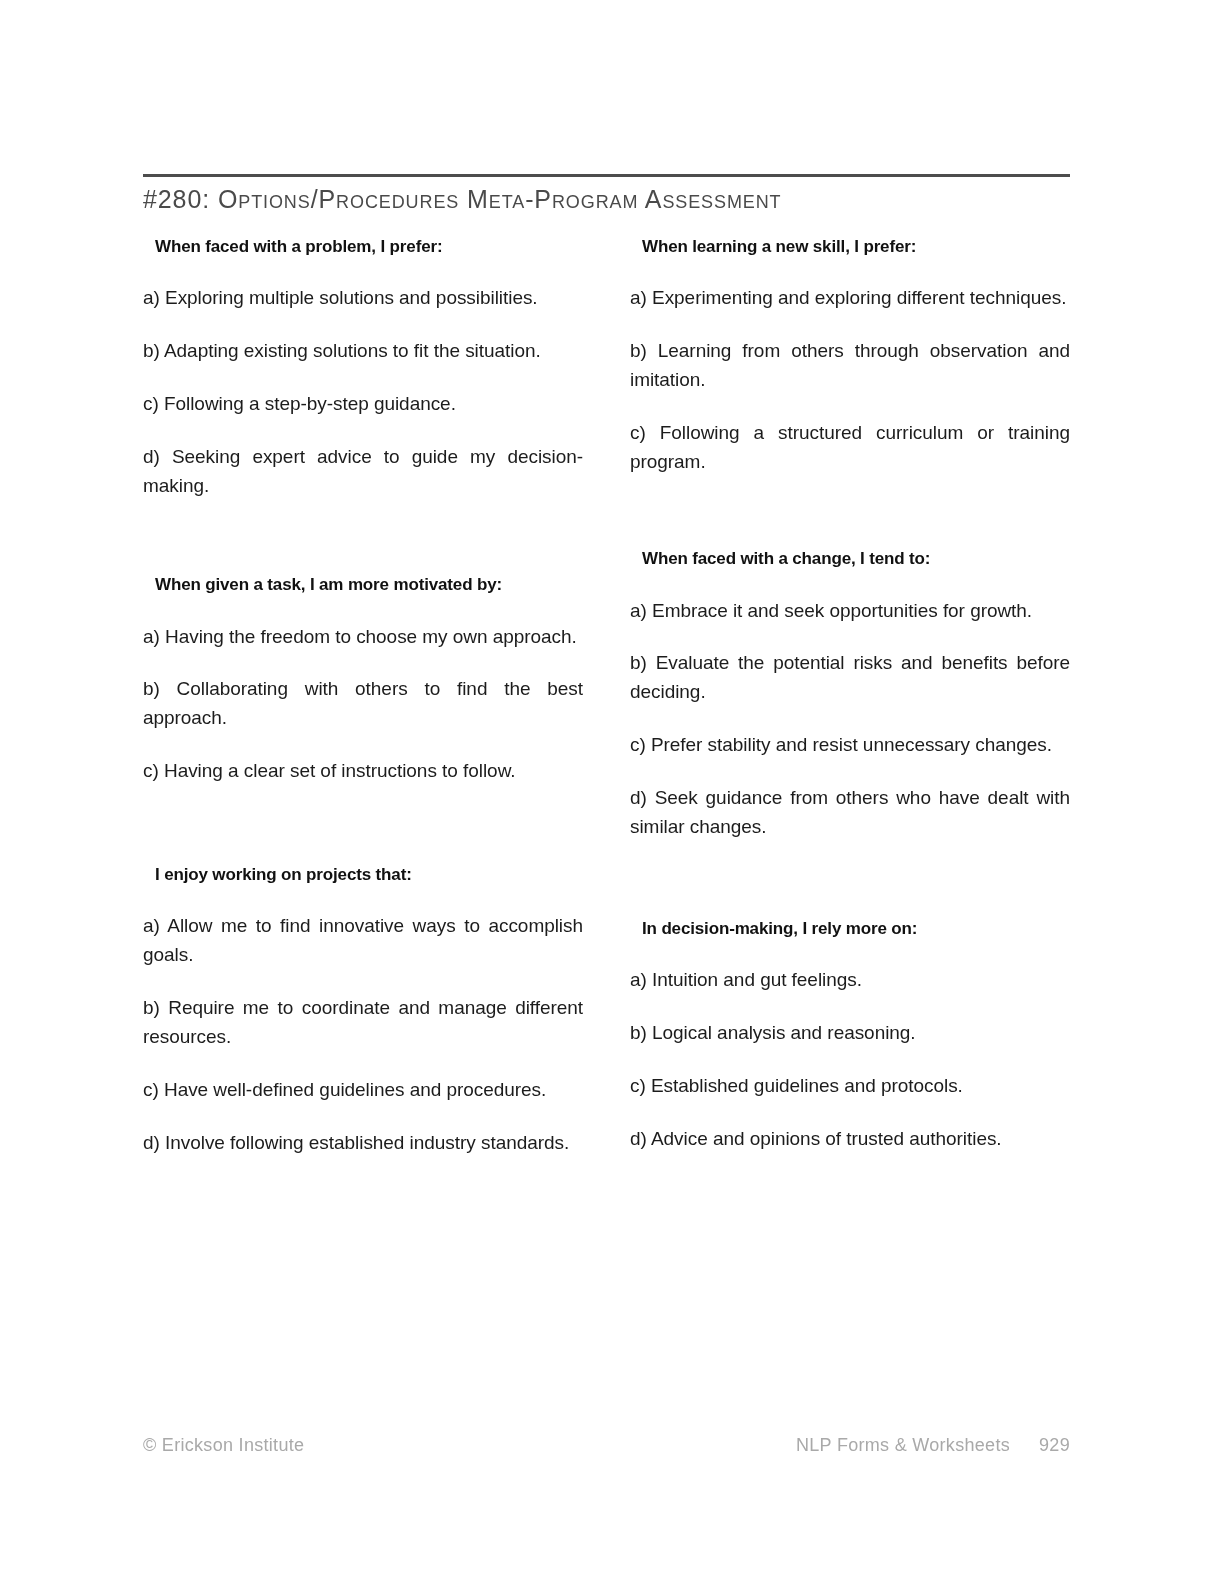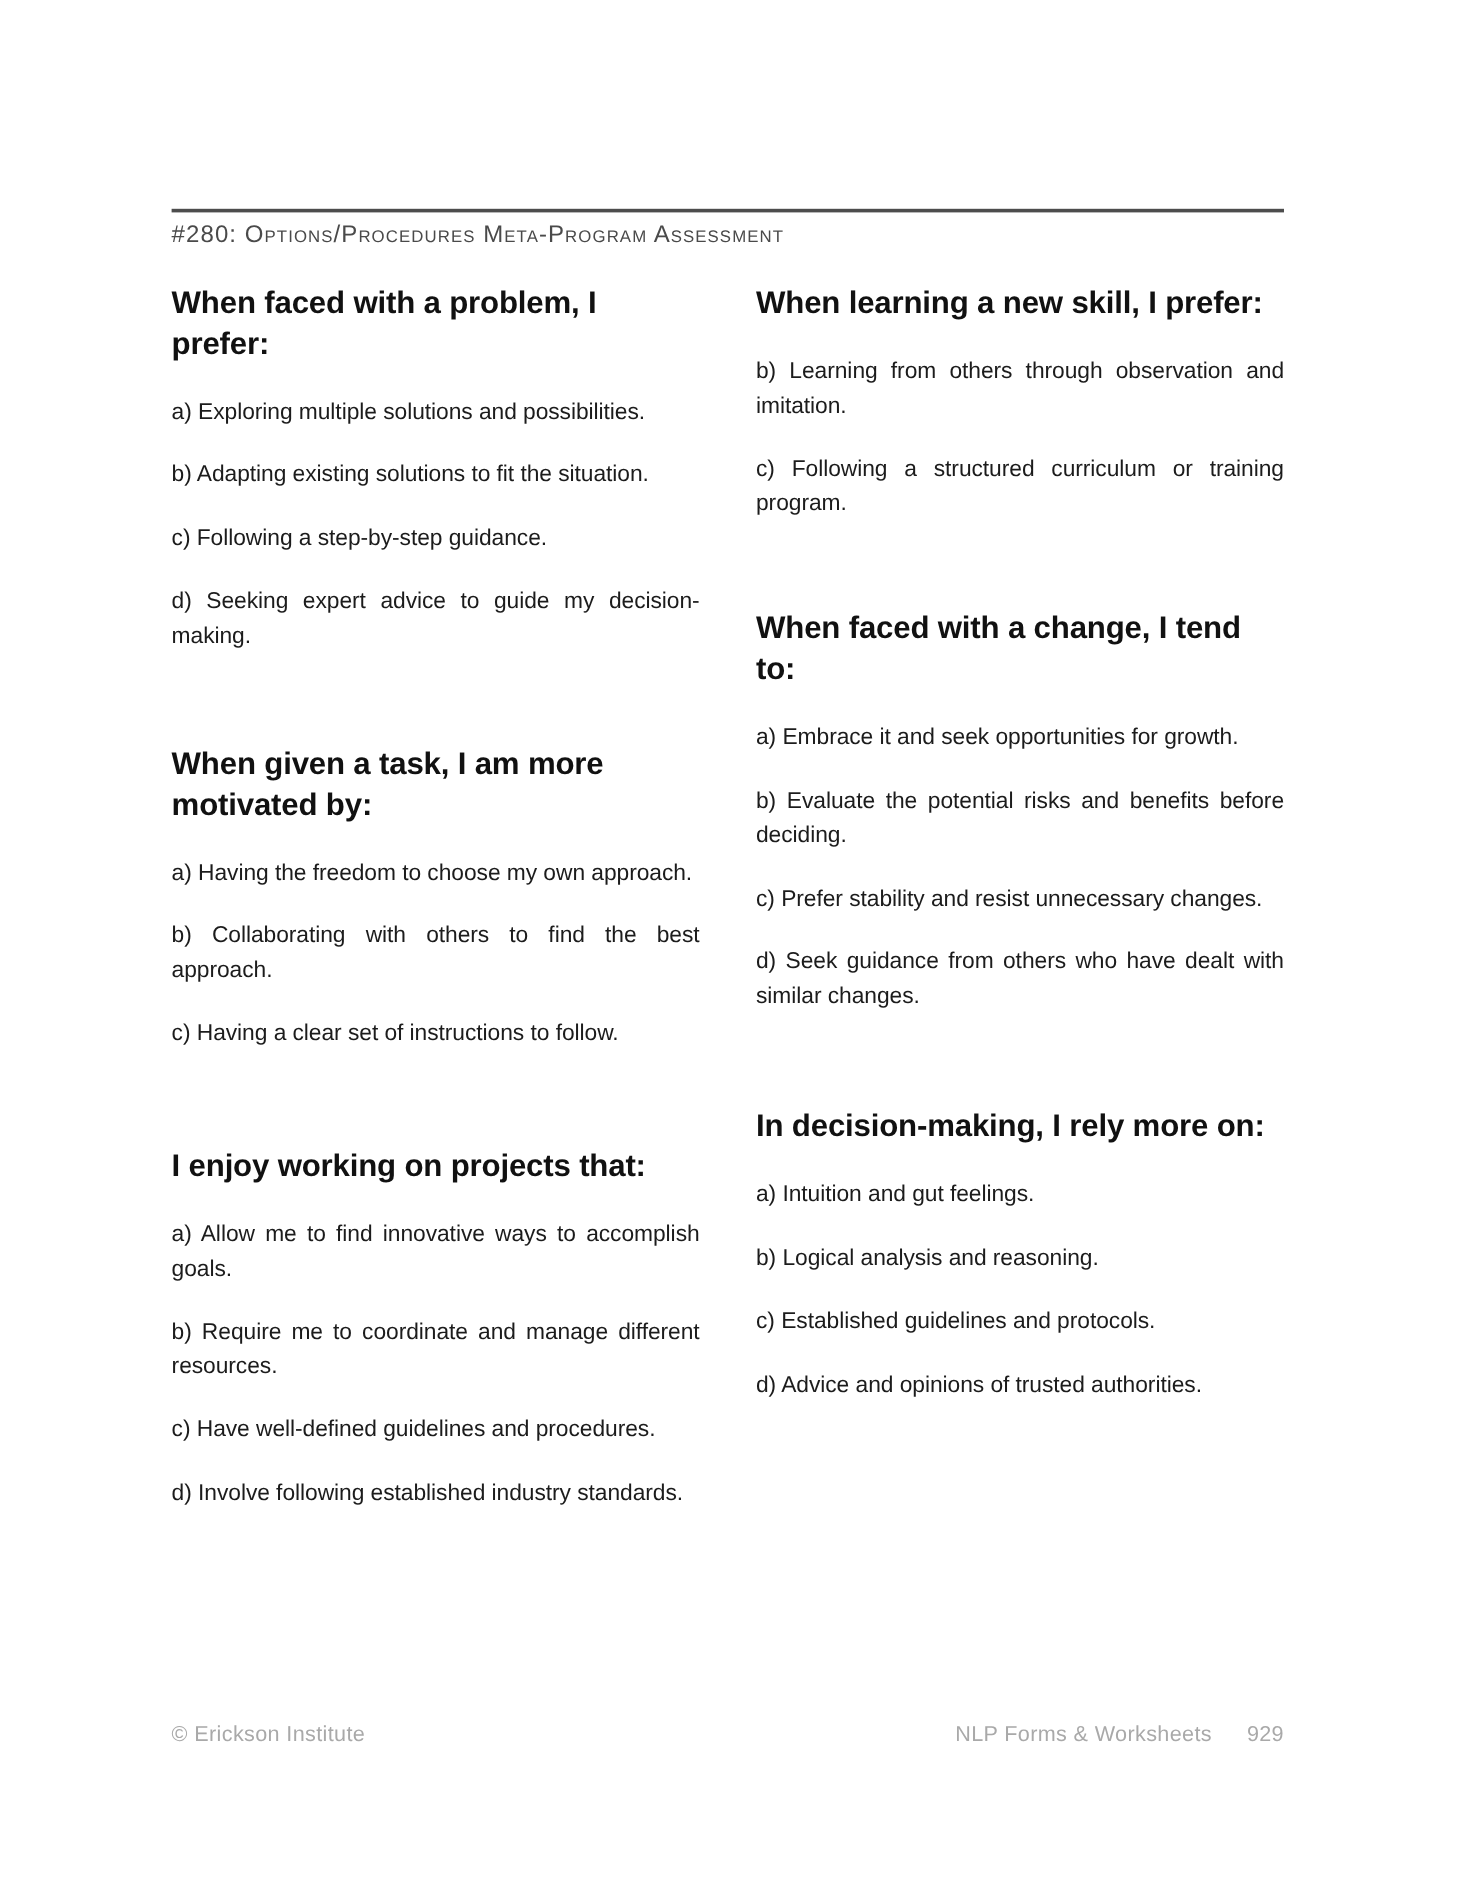--- a/index.html
+++ b/index.html
@@ -32,21 +32,21 @@
     width: 927px;
     height: 3px;
     background: #4d4d4d;
   }
   .header-title {
     position: absolute;
     left: 143px;
     top: 185px;
     width: 927px;
     font-family: "Liberation Sans", sans-serif;
-    font-size: 20px;
+    font-size: 25px;
     font-weight: 400;
     font-variant: small-caps;
     letter-spacing: 0.9px;
     color: #4a4a4a;
     white-space: nowrap;
   }
 
   
   .columns {
     position: absolute;
@@ -61,26 +61,26 @@
     width: 440px;
   }
 
   .qblock {
     margin-bottom: 52px;
   }
   .qblock:last-child { margin-bottom: 0; }
 
   .qheading {
     font-family: "Liberation Sans", sans-serif;
-    font-size: 26px;
+    font-size: 17px;
     font-weight: 700;
     color: #111111;
     letter-spacing: -0.15px;
     line-height: 1.3;
-    margin: 0 0 26px 0;
+    margin: 0 0 26px 12px;
   }
 
   .qoption {
     font-family: "Liberation Sans", sans-serif;
     font-size: 19px;
     font-weight: 400;
     color: #1c1c1c;
     line-height: 1.52;
     text-align: justify;
     text-justify: inter-word;
@@ -150,20 +150,21 @@
         <div class="qoption">c) Have well-defined guidelines and procedures.</div>
         <div class="qoption">d) Involve following established industry standards.</div>
       </div>
 
     </div>
 
     <div class="col col-right">
 
       <div class="qblock b1">
         <div class="qheading">When learning a new skill, I prefer:</div>
+        <div class="qoption">a) Experimenting and exploring different techniques.</div>
         <div class="qoption">b) Learning from others through observation and imitation.</div>
         <div class="qoption">c) Following a structured curriculum or training program.</div>
       </div>
 
       <div class="qblock b2">
         <div class="qheading">When faced with a change, I tend to:</div>
         <div class="qoption">a) Embrace it and seek opportunities for growth.</div>
         <div class="qoption">b) Evaluate the potential risks and benefits before deciding.</div>
         <div class="qoption">c) Prefer stability and resist unnecessary changes.</div>
         <div class="qoption">d) Seek guidance from others who have dealt with similar changes.</div>

